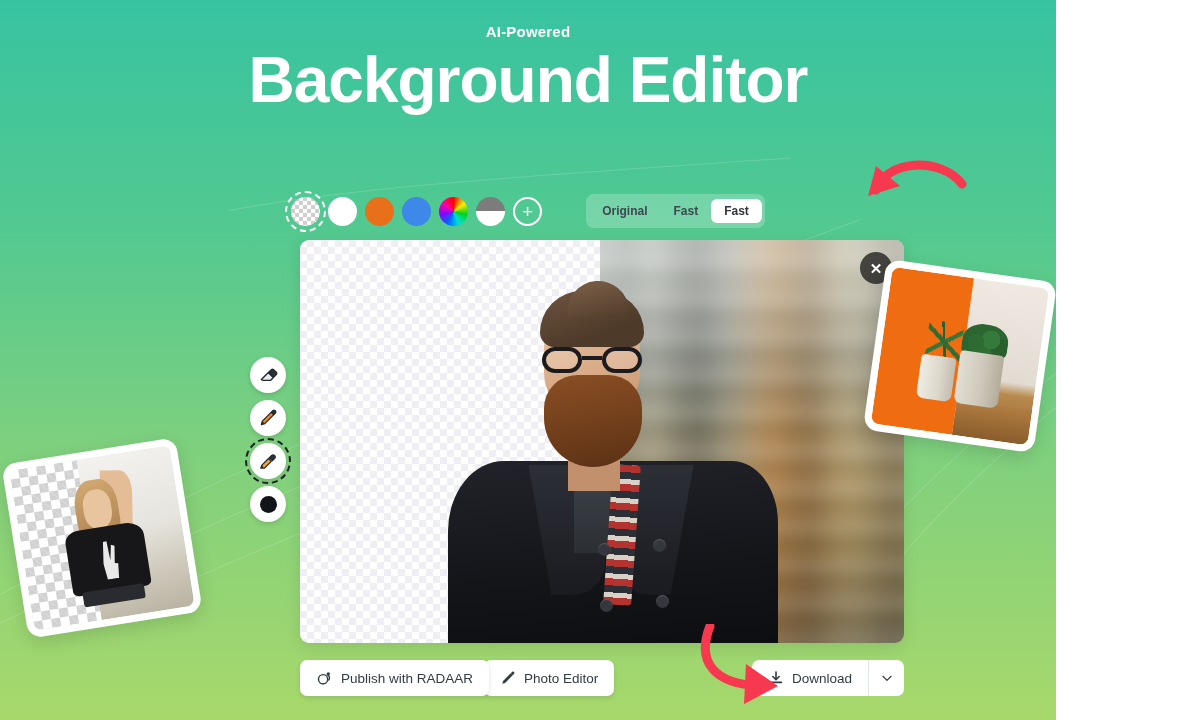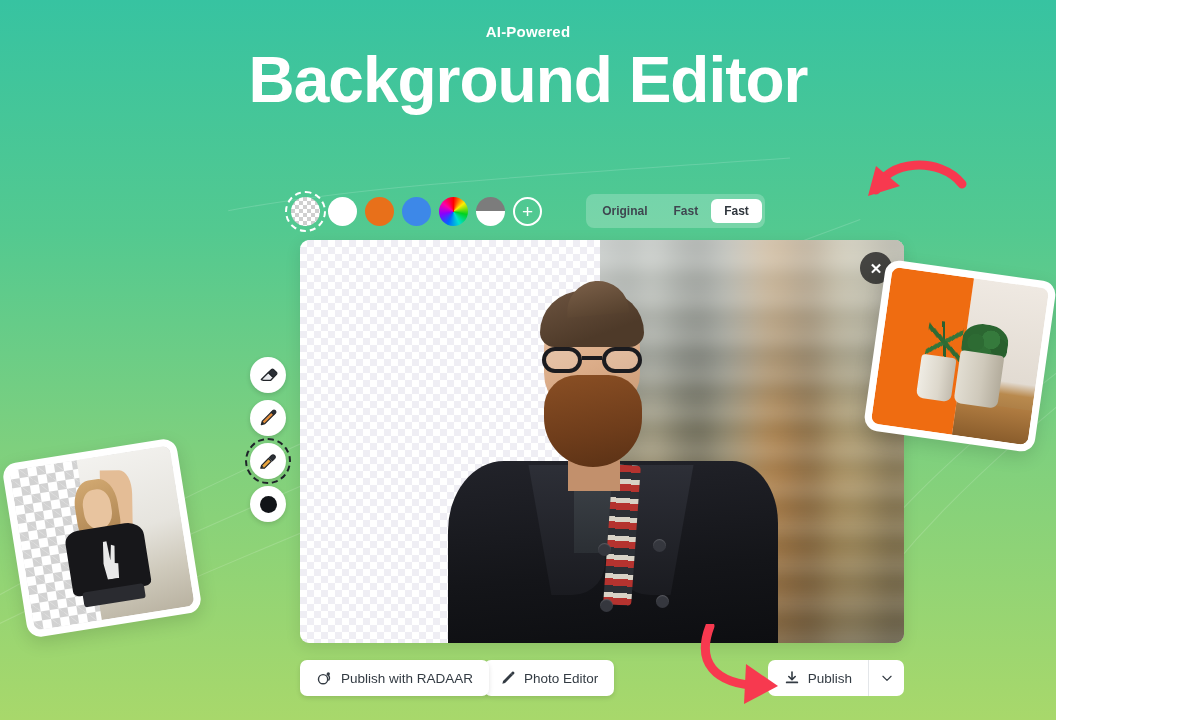--- a/index.html
+++ b/index.html
@@ -656,21 +656,21 @@
       <span>Publish with RADAAR</span>
     </div>
 
     <div class="dl-group">
       <div class="btn" id="btn-download">
         <svg width="16" height="16" viewBox="0 0 24 24">
           <path d="M12 3 v9" stroke="#333b43" stroke-width="2.4" stroke-linecap="round"></path>
           <path d="M7.2 9.8 L12 14.4 16.8 9.8" fill="none" stroke="#333b43" stroke-width="2.4" stroke-linecap="round" stroke-linejoin="round"></path>
           <path d="M4 18.6 h16" stroke="#333b43" stroke-width="2.6" stroke-linecap="round"></path>
         </svg>
-        <span>Publish</span>
+        <span>Download</span>
       </div>
       <div class="btn" id="btn-download-caret">
         <svg width="14" height="14" viewBox="0 0 24 24">
           <path d="M5 9 L12 16 19 9" fill="none" stroke="#333b43" stroke-width="2" stroke-linecap="round" stroke-linejoin="round"></path>
         </svg>
       </div>
     </div>
 
   </div>
 

